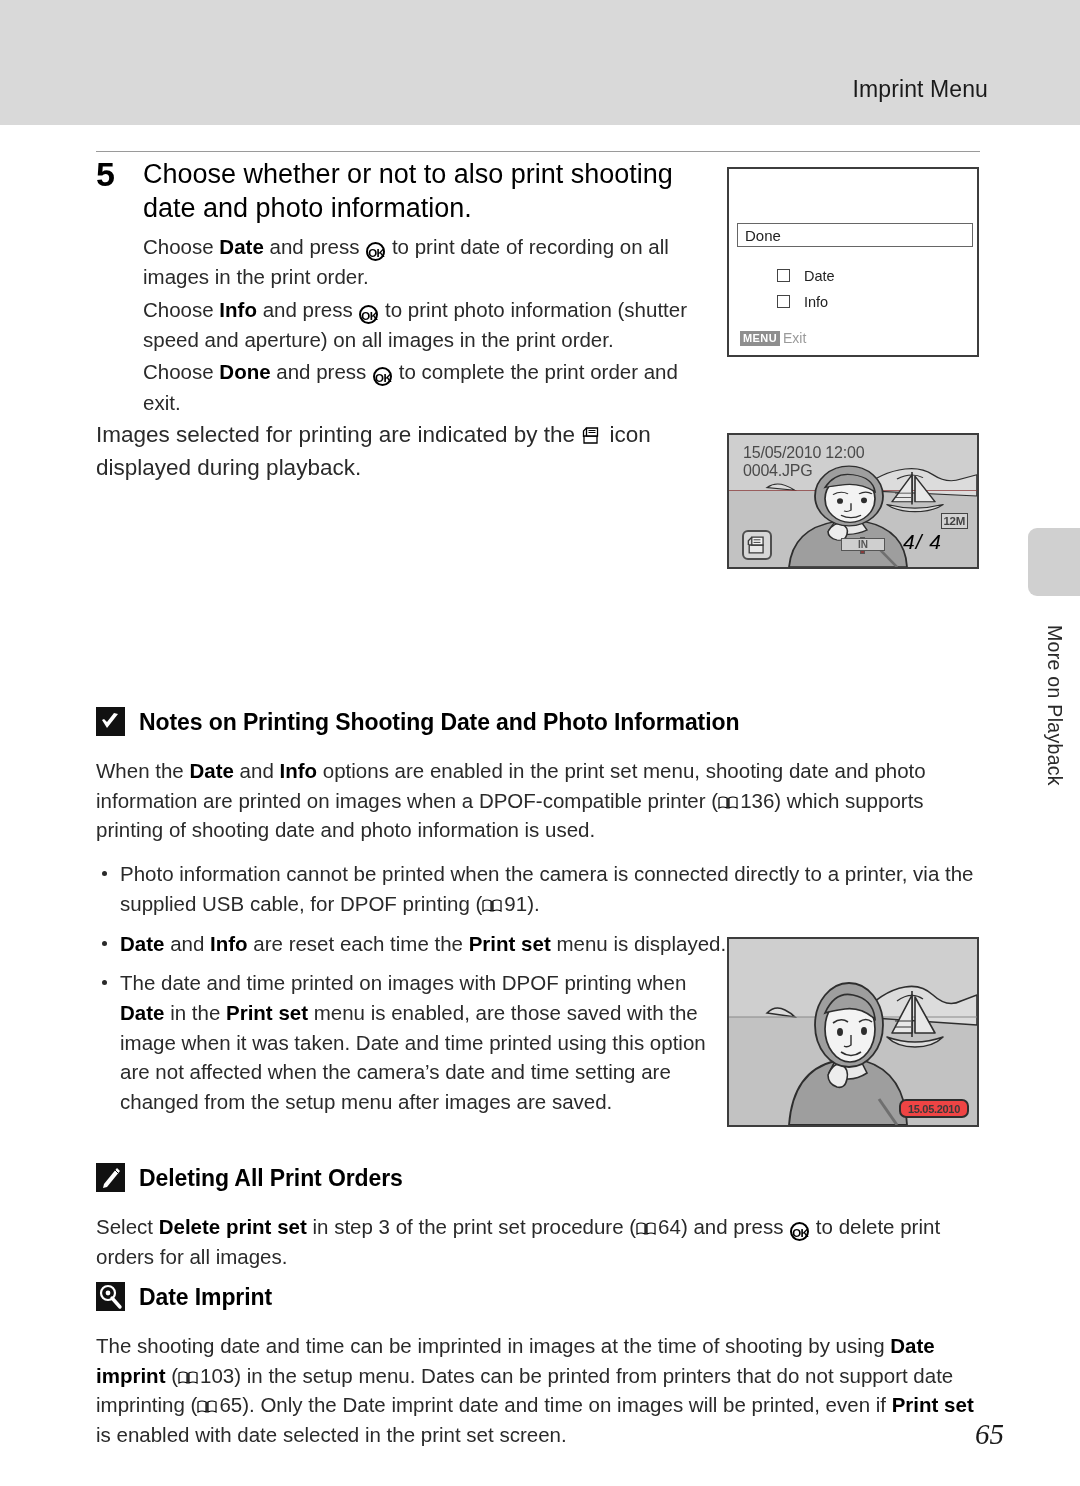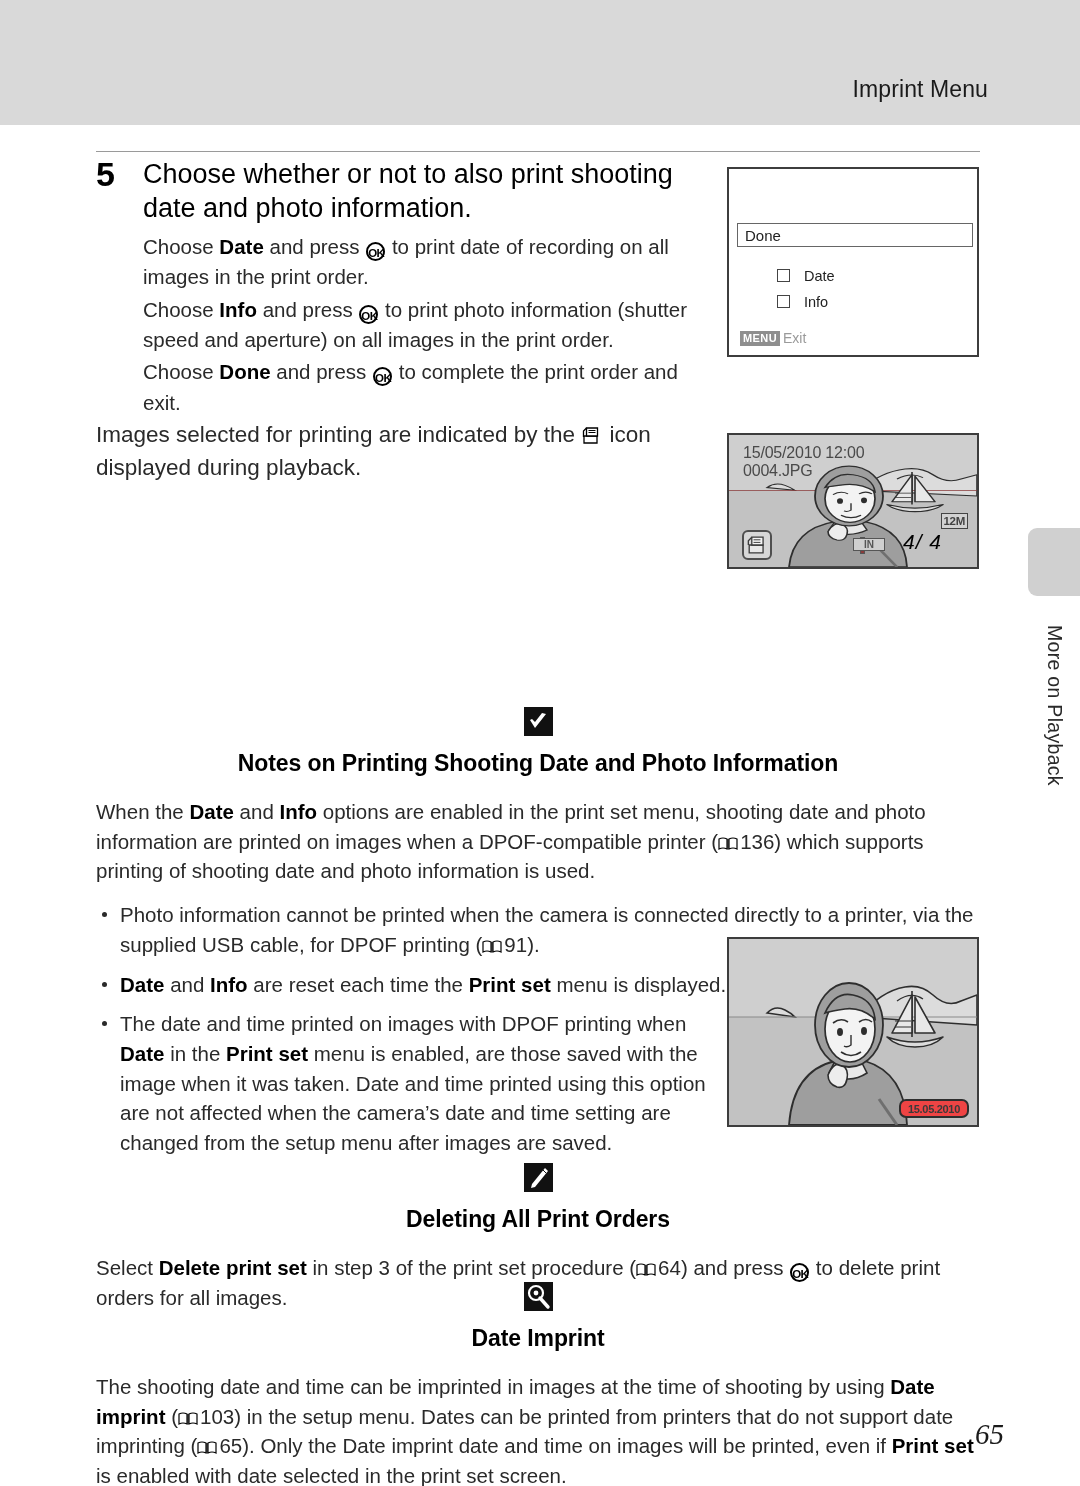--- a/index.html
+++ b/index.html
@@ -212,21 +212,21 @@
     letter-spacing: 1px;
     font-style: italic;
   }
   .osd-in {
     position: absolute;
     right: 92px; bottom: 16px;
     font-size: 10px;
     font-weight: bold;
     color: #555;
     border: 1.4px solid #555;
-    padding: 0px 10px;
+    padding: 0px 16px;
     background: #cfcfcf;
   }
   .osd-in-bar {
     position: absolute;
     right: 112px; bottom: 13px;
     width: 5px; height: 17px;
     background: #8a3a3a;
     border: 1.4px solid #555;
     box-sizing: border-box;
   }
@@ -270,24 +270,23 @@
     writing-mode: vertical-rl;
     text-orientation: mixed;
     letter-spacing: 0.3px;
     white-space: nowrap;
   }
 
   
   .note-sec { position: absolute; left: 96px; }
   .note-head {
     display: flex;
-    align-items: center;
+    align-items: flex-end;
     gap: 14px;
     margin-bottom: 20px;
-    flex-direction: column;
   }
   .note-badge {
     width: 29px; height: 29px;
     background: #111;
     display: inline-block;
     position: relative;
     flex: 0 0 auto;
   }
   .note-badge svg { display: block; width: 29px; height: 29px; }
   .note-title {

